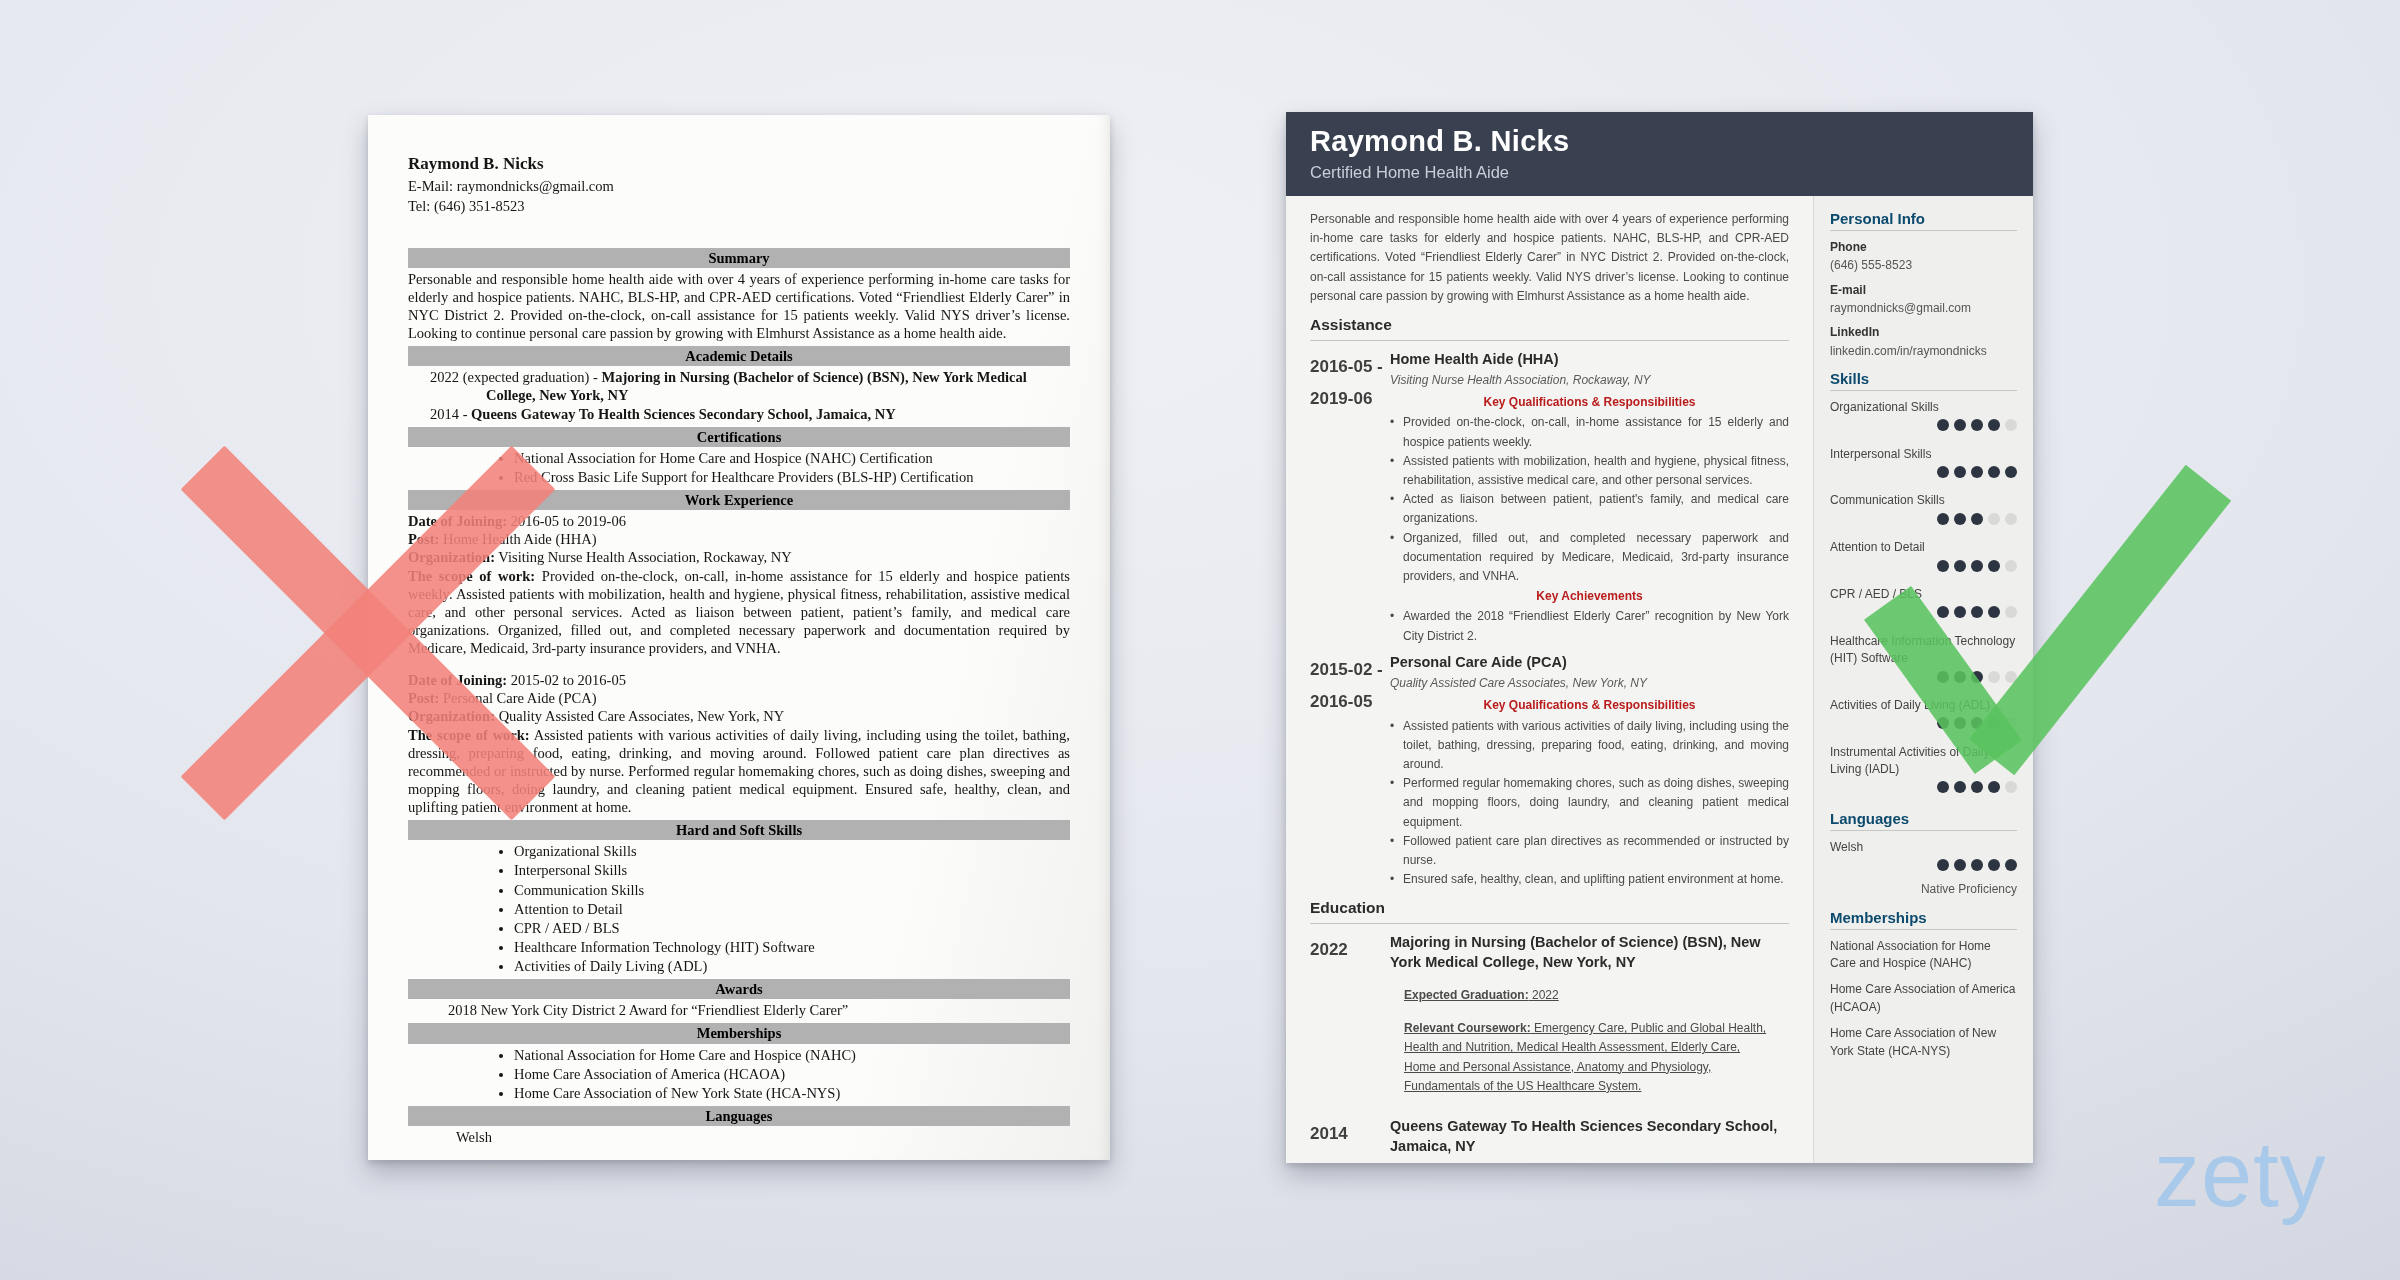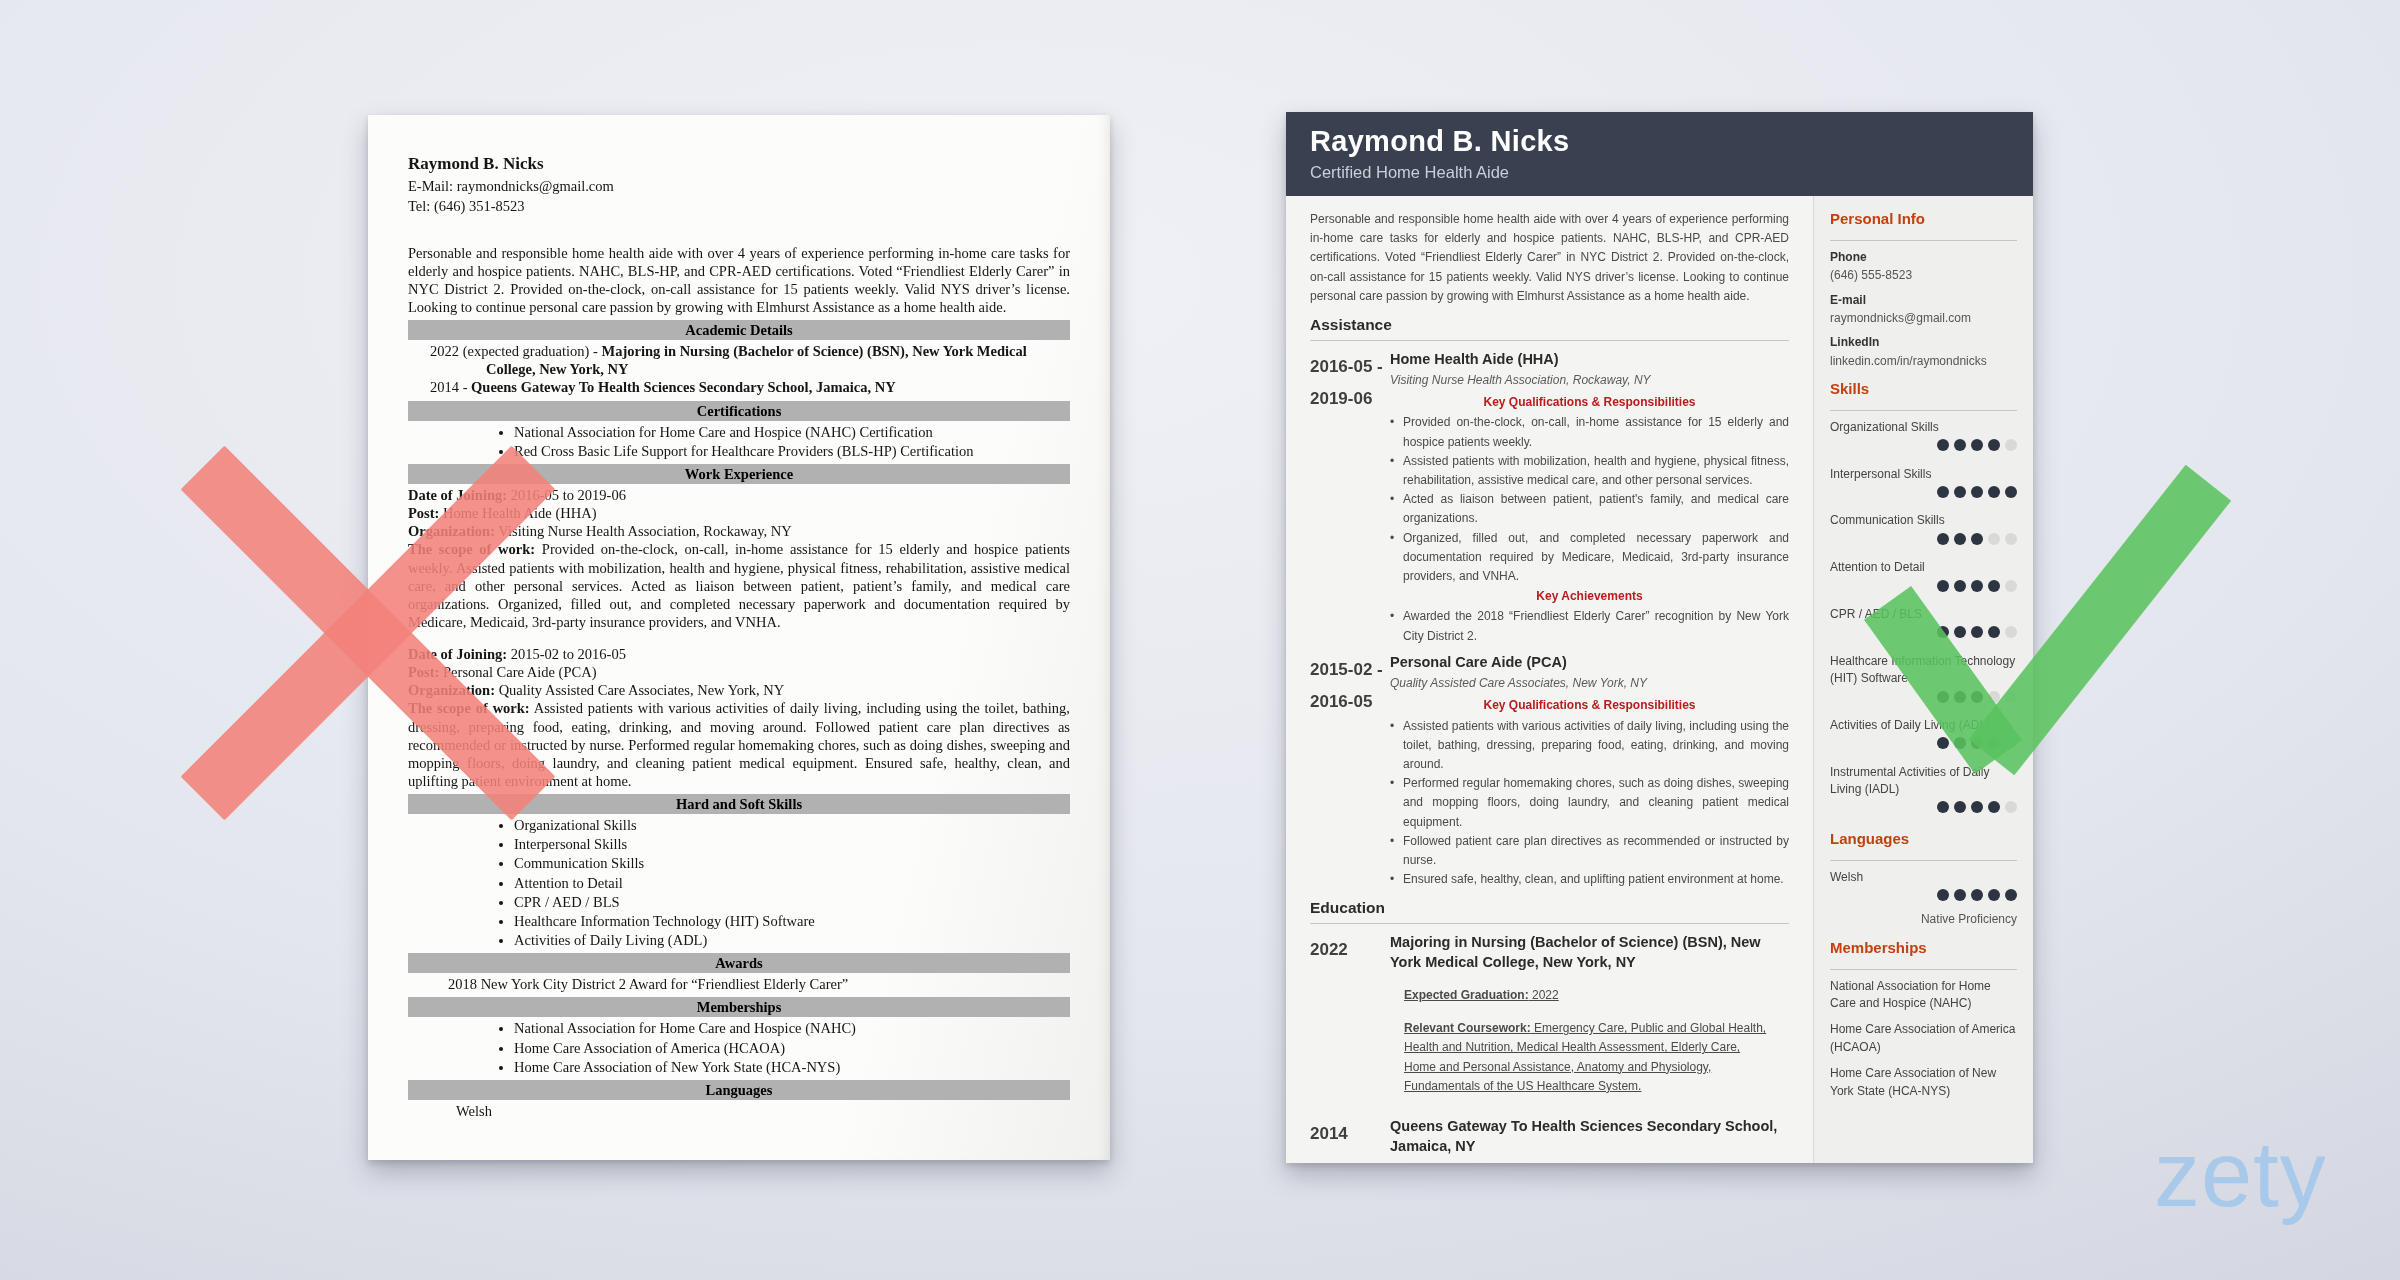--- a/index.html
+++ b/index.html
@@ -46,21 +46,21 @@
   .entry{display:flex;margin-bottom:7px;}
   .dates{width:80px;flex:none;font-size:17px;font-weight:bold;color:#3f3f3f;line-height:1.9;padding-top:1px;}
   .content{flex:1;min-width:0;}
   .job-title{margin:0 0 2px;font-size:14.5px;font-weight:bold;color:#2b2b2b;line-height:1.35;}
   .company{margin:0 0 3px;font-style:italic;color:#5a5a5a;}
   .kq{margin:1px 0;font-weight:bold;color:#b91c1c;text-align:center;}
   .blts{margin:0;padding:0;list-style:none;}
   .blts li{padding-left:13px;position:relative;text-align:justify;}
   .blts li::before{content:"\2022";position:absolute;left:0;color:#4a4a4a;}
   .edu-line{margin:14px;text-decoration:underline;}
-  .side-h{font-size:15px;font-weight:bold;color:#c2410c;border-bottom:1px solid #c6c6c4;padding-bottom:10px;margin:8px 0 8px;}
+  .side-h{font-size:15px;font-weight:bold;color:#0c4a6e;border-bottom:1px solid #c6c6c4;padding-bottom:0;margin:8px 0 8px;}
   .pi-label{font-weight:bold;color:#333;margin:7px 0 0;}
   .pi-val{color:#555;margin:1px 0 4px;word-break:break-all;}
   .skill-name{color:#444;margin:4px 0 3px;}
   .dots{text-align:right;margin:0 0 9px;}
   .dot{display:inline-block;width:12px;height:12px;border-radius:50%;background:#d9d9d7;margin-left:5px;}
   .dot.filled{background:#2e3542;}
   .native{text-align:right;color:#555;margin:-4px 0 0;}
   .mem-item{color:#444;margin:0 0 9px;}
   
   .xmark{position:absolute;left:193px;top:460px;width:350px;height:346px;z-index:5;}
@@ -75,20 +75,21 @@
 </style>
 </head>
 <body>
 
 <div class="lp">
   <p class="lp-name">Raymond B. Nicks</p>
   <p class="lp-contact">E-Mail: raymondnicks@gmail.com</p>
   <p class="lp-contact">Tel: (646) 351-8523</p>
   <div class="lp-gap"></div>
 
+  <div class="bar">Summary</div>
   <p class="just">Personable and responsible home health aide with over 4 years of experience performing in-home care tasks for elderly and hospice patients. NAHC, BLS-HP, and CPR-AED certifications. Voted “Friendliest Elderly Carer” in NYC District 2. Provided on-the-clock, on-call assistance for 15 patients weekly. Valid NYS driver’s license. Looking to continue personal care passion by growing with Elmhurst Assistance as a home health aide.</p>
 
   <div class="bar">Academic Details</div>
   <p class="acad"><span>2022 (expected graduation) - </span><b>Majoring in Nursing (Bachelor of Science) (BSN), New York Medical College, New York, NY</b></p>
   <p class="acad"><span>2014 - </span><b>Queens Gateway To Health Sciences Secondary School, Jamaica, NY</b></p>
 
   <div class="bar">Certifications</div>
   <ul>
     <li>National Association for Home Care and Hospice (NAHC) Certification</li>
     <li>Red Cross Basic Life Support for Healthcare Providers (BLS-HP) Certification</li>

